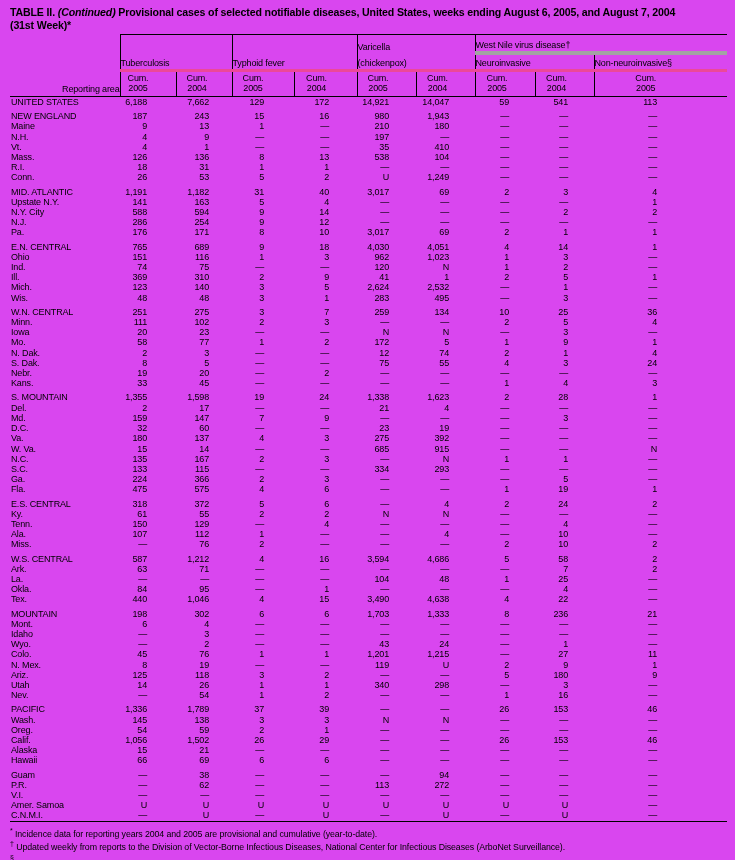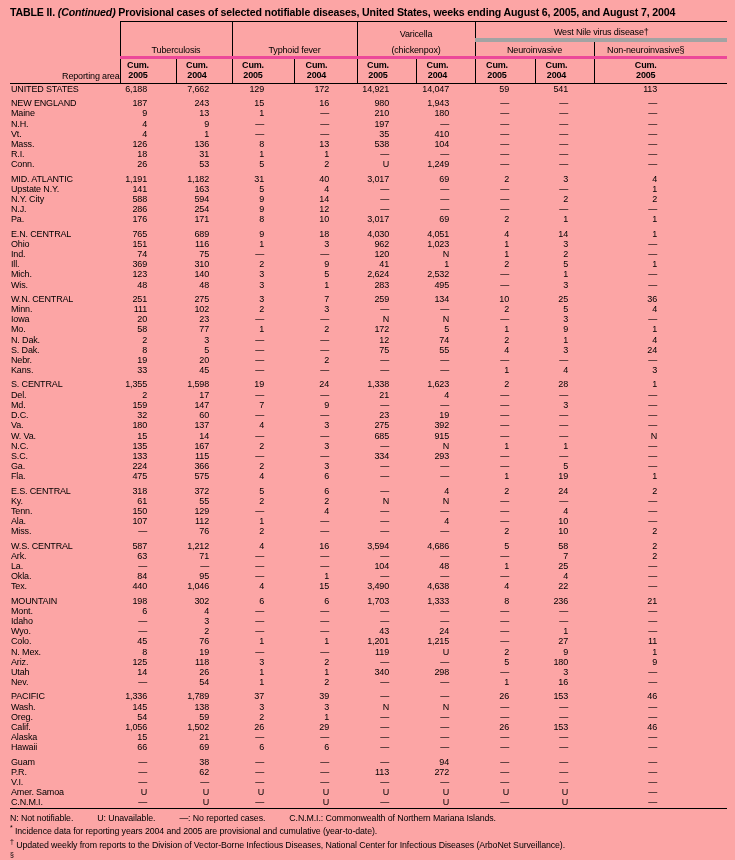--- a/index.html
+++ b/index.html
@@ -1,39 +1,39 @@
 <!DOCTYPE html>
 <html><head>
 <meta charset="utf-8">
 <style>
   html, body { margin:0; padding:0; background:#fff; }
   .page {
     position:relative; width:735px; height:860px; box-sizing:border-box;
-    background:#fca5a5; color:#000; overflow:hidden;
+    background:#d946ef; color:#000; overflow:hidden;
     font-family:"Liberation Sans", sans-serif;
     padding:6px 8px 0 10px;
   }
   
   .title { font-weight:bold; font-size:10.6px; line-height:13px; letter-spacing:-0.15px; margin-bottom:2px; }
   .title .it { font-style:italic; }
 
   
   table { border-collapse:collapse; table-layout:fixed; width:717px; border-bottom:1.5px solid #000; }
   th, td { margin:0; padding:0; font-weight:normal; font-size:9px; letter-spacing:-0.15px; }
 
-  thead th { vertical-align:bottom; text-align:center; line-height:10.5px; }
+  thead th { vertical-align:bottom; text-align:left; line-height:10.5px; }
   thead .ra { text-align:right; vertical-align:bottom; padding:0 0 2px 1px; border-bottom:1.5px solid #000; }
   .bl  { border-left:1px solid #000; }
   .bt  { border-top:1.5px solid #000; }
   .bb  { border-bottom:4px solid #a3a3a3; }
   .bbr { border-bottom:3px solid #ec4899; }
   .grp { padding-bottom:1px; }
   tr.hr1 th { height:15px; }
   tr.hr2 th { height:13px; }
-  .cum { text-align:center; line-height:10px; padding-top:1px; padding-bottom:3px; border-bottom:1.5px solid #000;font-weight:bold; }
+  .cum { text-align:center; line-height:10px; padding-top:1px; padding-bottom:3px; border-bottom:1.5px solid #000; }
   .pr30 { padding-right:30px;margin-left:38px; }
 
   
   .c0{padding-right:20px}.c1{padding-right:14px}.c2{padding-right:20px}.c3{padding-right:18px}
   .c4{padding-right:17px}.c5{padding-right:16px}.c6{padding-right:16px}.c7{padding-right:16px}
   .c8{padding-right:30px}
 
   tbody td { line-height:10.2px; vertical-align:bottom; white-space:nowrap; }
   tbody td.area { text-align:left; padding-left:1px; }
   tbody td.num { text-align:right; }
@@ -47,20 +47,21 @@
   .fline sup { font-size:7px; }
   .fk { margin-right:24px; }
 </style>
 </head>
 <body>
 
 <div class="page">
 
   <div class="title">
     <div><span>TABLE II.</span> <span class="it">(Continued)</span> <span>Provisional cases of selected notifiable diseases, United States, weeks ending August 6, 2005, and August 7, 2004</span></div>
+    <div>(31st Week)*</div>
   </div>
 
   <table>
     <colgroup>
       <col style="width:110px">
         <col style="width:56px">
         <col style="width:56px">
       <col style="width:62px">
         <col style="width:63px">
         <col style="width:59px">
@@ -430,21 +431,21 @@
           <td class="num v4">—</td>
           <td class="num v5">—</td>
           <td class="num v6">1</td>
           <td class="num v7">4</td>
           <td class="num v8">3</td>
         </tr>
         <tr class="gap">
           <td colspan="10"></td>
         </tr>
         <tr>
-          <td class="area">S. CENTRAL</td>
+          <td class="area">S. MOUNTAIN</td>
           <td class="num v0">1,355</td>
           <td class="num v1">1,598</td>
           <td class="num v2">19</td>
           <td class="num v3">24</td>
           <td class="num v4">1,338</td>
           <td class="num v5">1,623</td>
           <td class="num v6">2</td>
           <td class="num v7">28</td>
           <td class="num v8">1</td>
         </tr>
@@ -928,21 +929,18 @@
           <td class="num v4">—</td>
           <td class="num v5">U</td>
           <td class="num v6">—</td>
           <td class="num v7">U</td>
           <td class="num v8">—</td>
         </tr>
       </tbody>
   </table>
 
   <div class="footnotes">
-    <div class="fline">
-      <span class="fk">N: Not notifiable.</span><span class="fk">U: Unavailable.</span><span class="fk">—: No reported cases.</span><span>C.N.M.I.: Commonwealth of Northern Mariana Islands.</span>
-    </div>
     <div class="fline"><sup>*</sup> <span>Incidence data for reporting years 2004 and 2005 are provisional and cumulative (year-to-date).</span></div>
     <div class="fline"><sup>†</sup> <span>Updated weekly from reports to the Division of Vector-Borne Infectious Diseases, National Center for Infectious Diseases (ArboNet Surveillance).</span></div>
     <div class="fline"><sup>§</sup> </div>
   </div>
 
 </div>
 
 </body></html>

